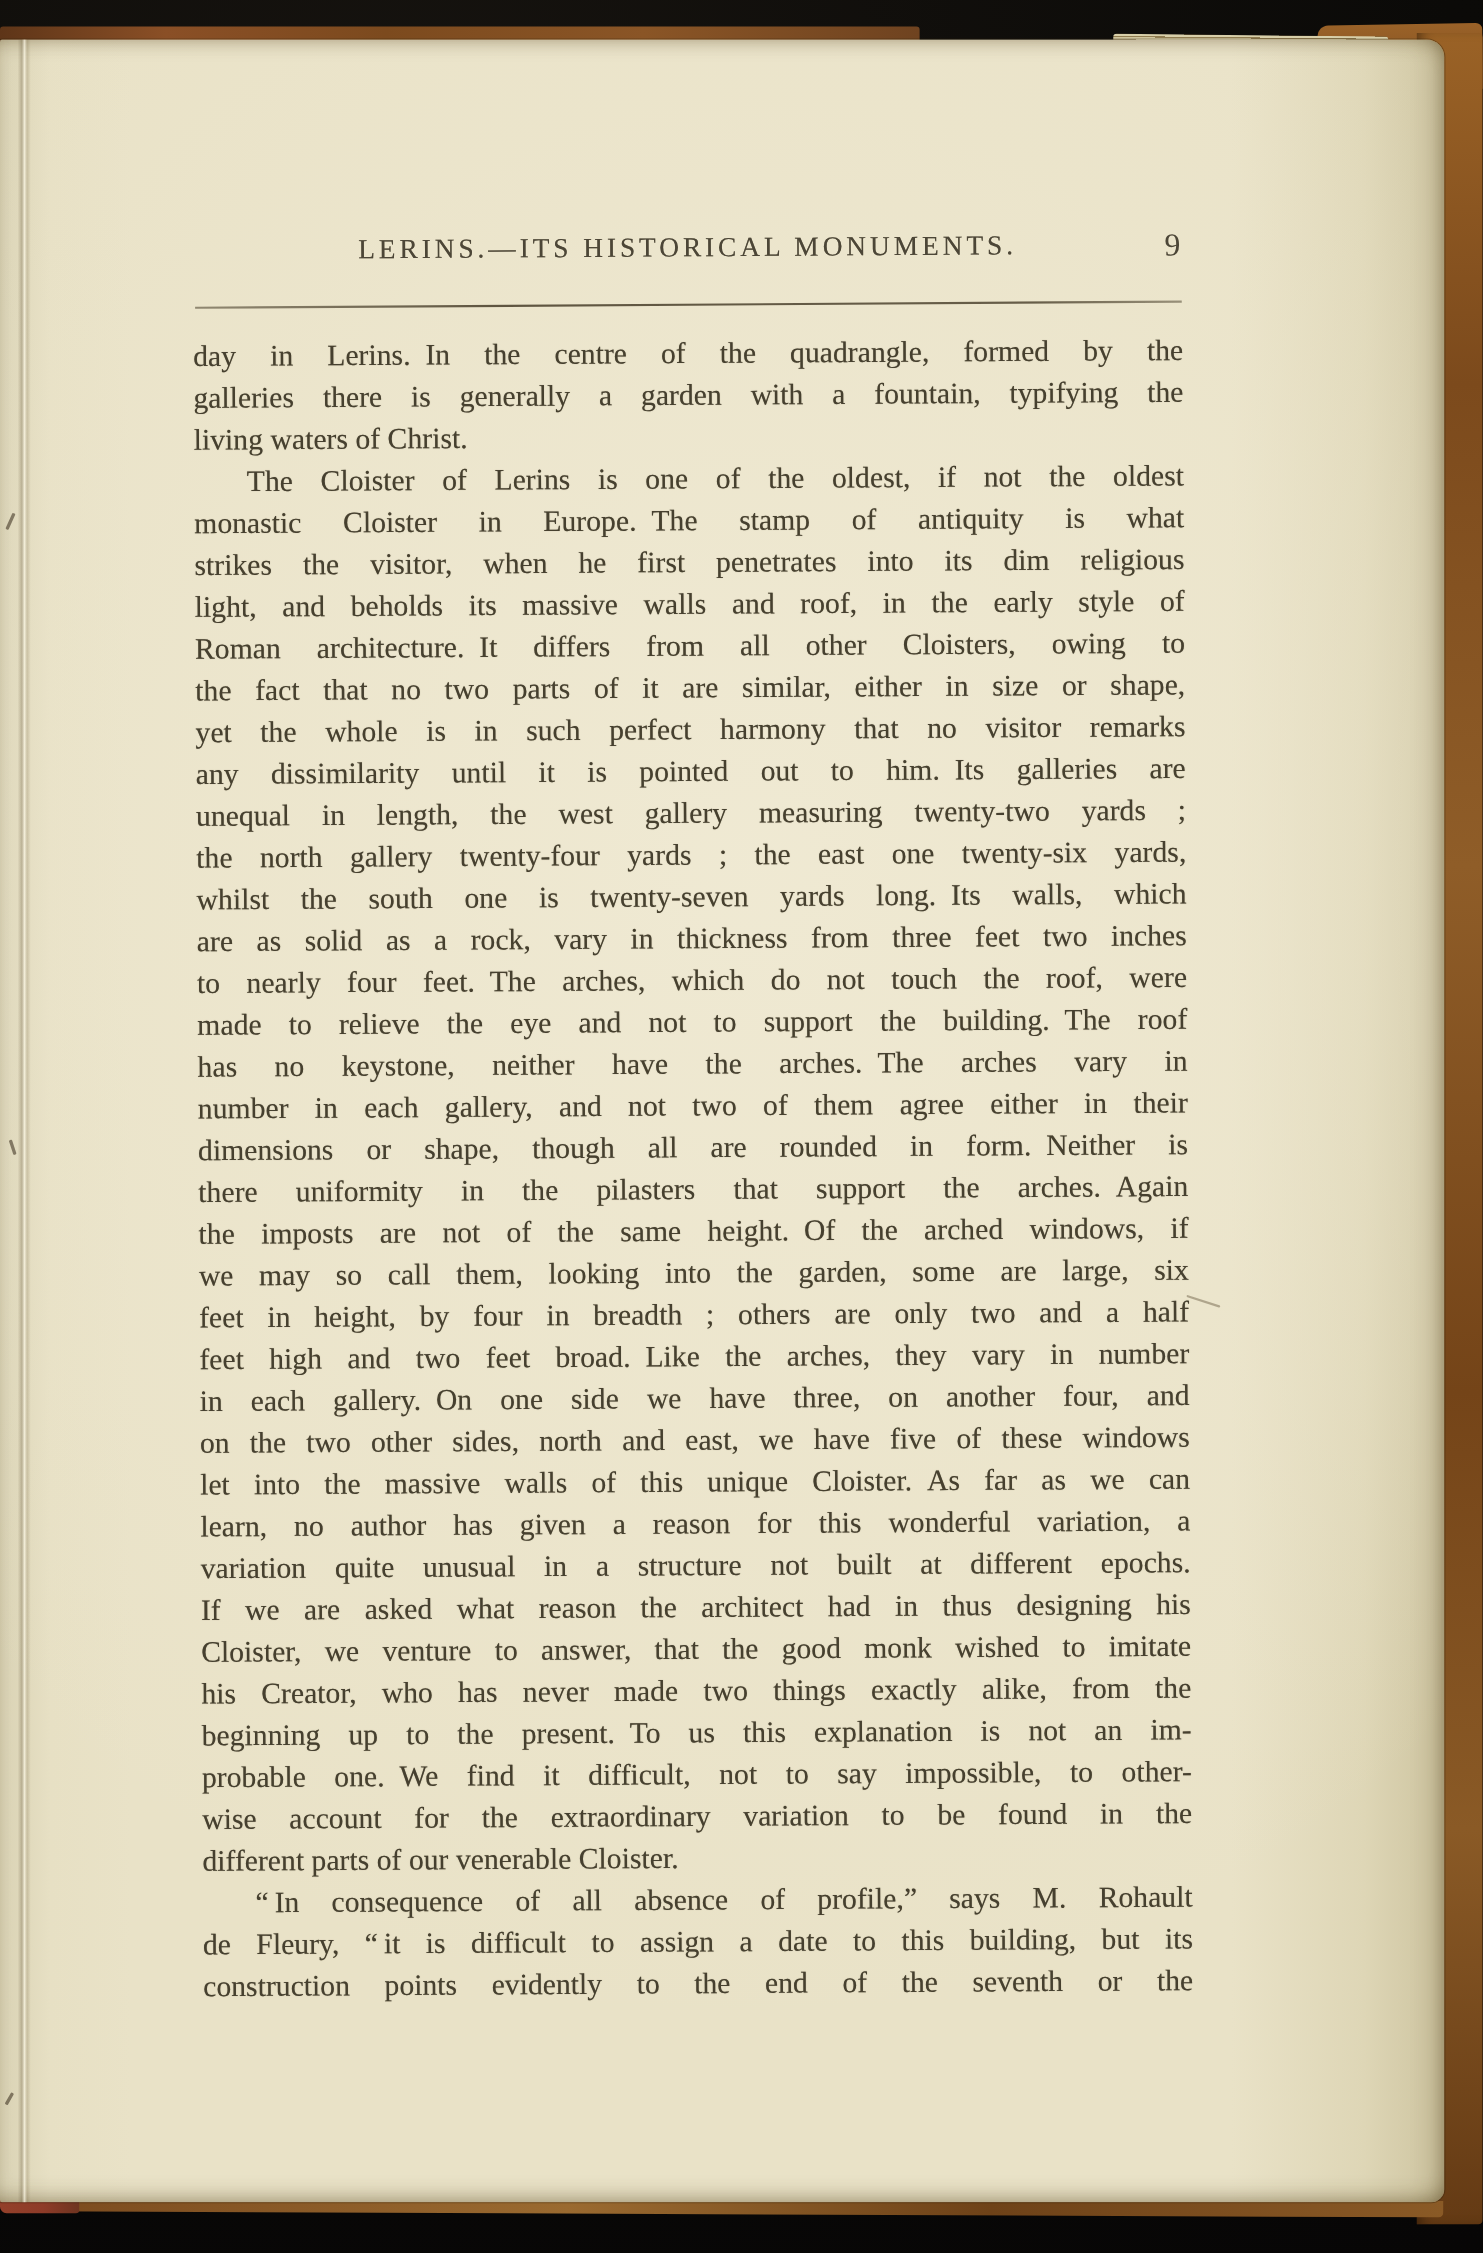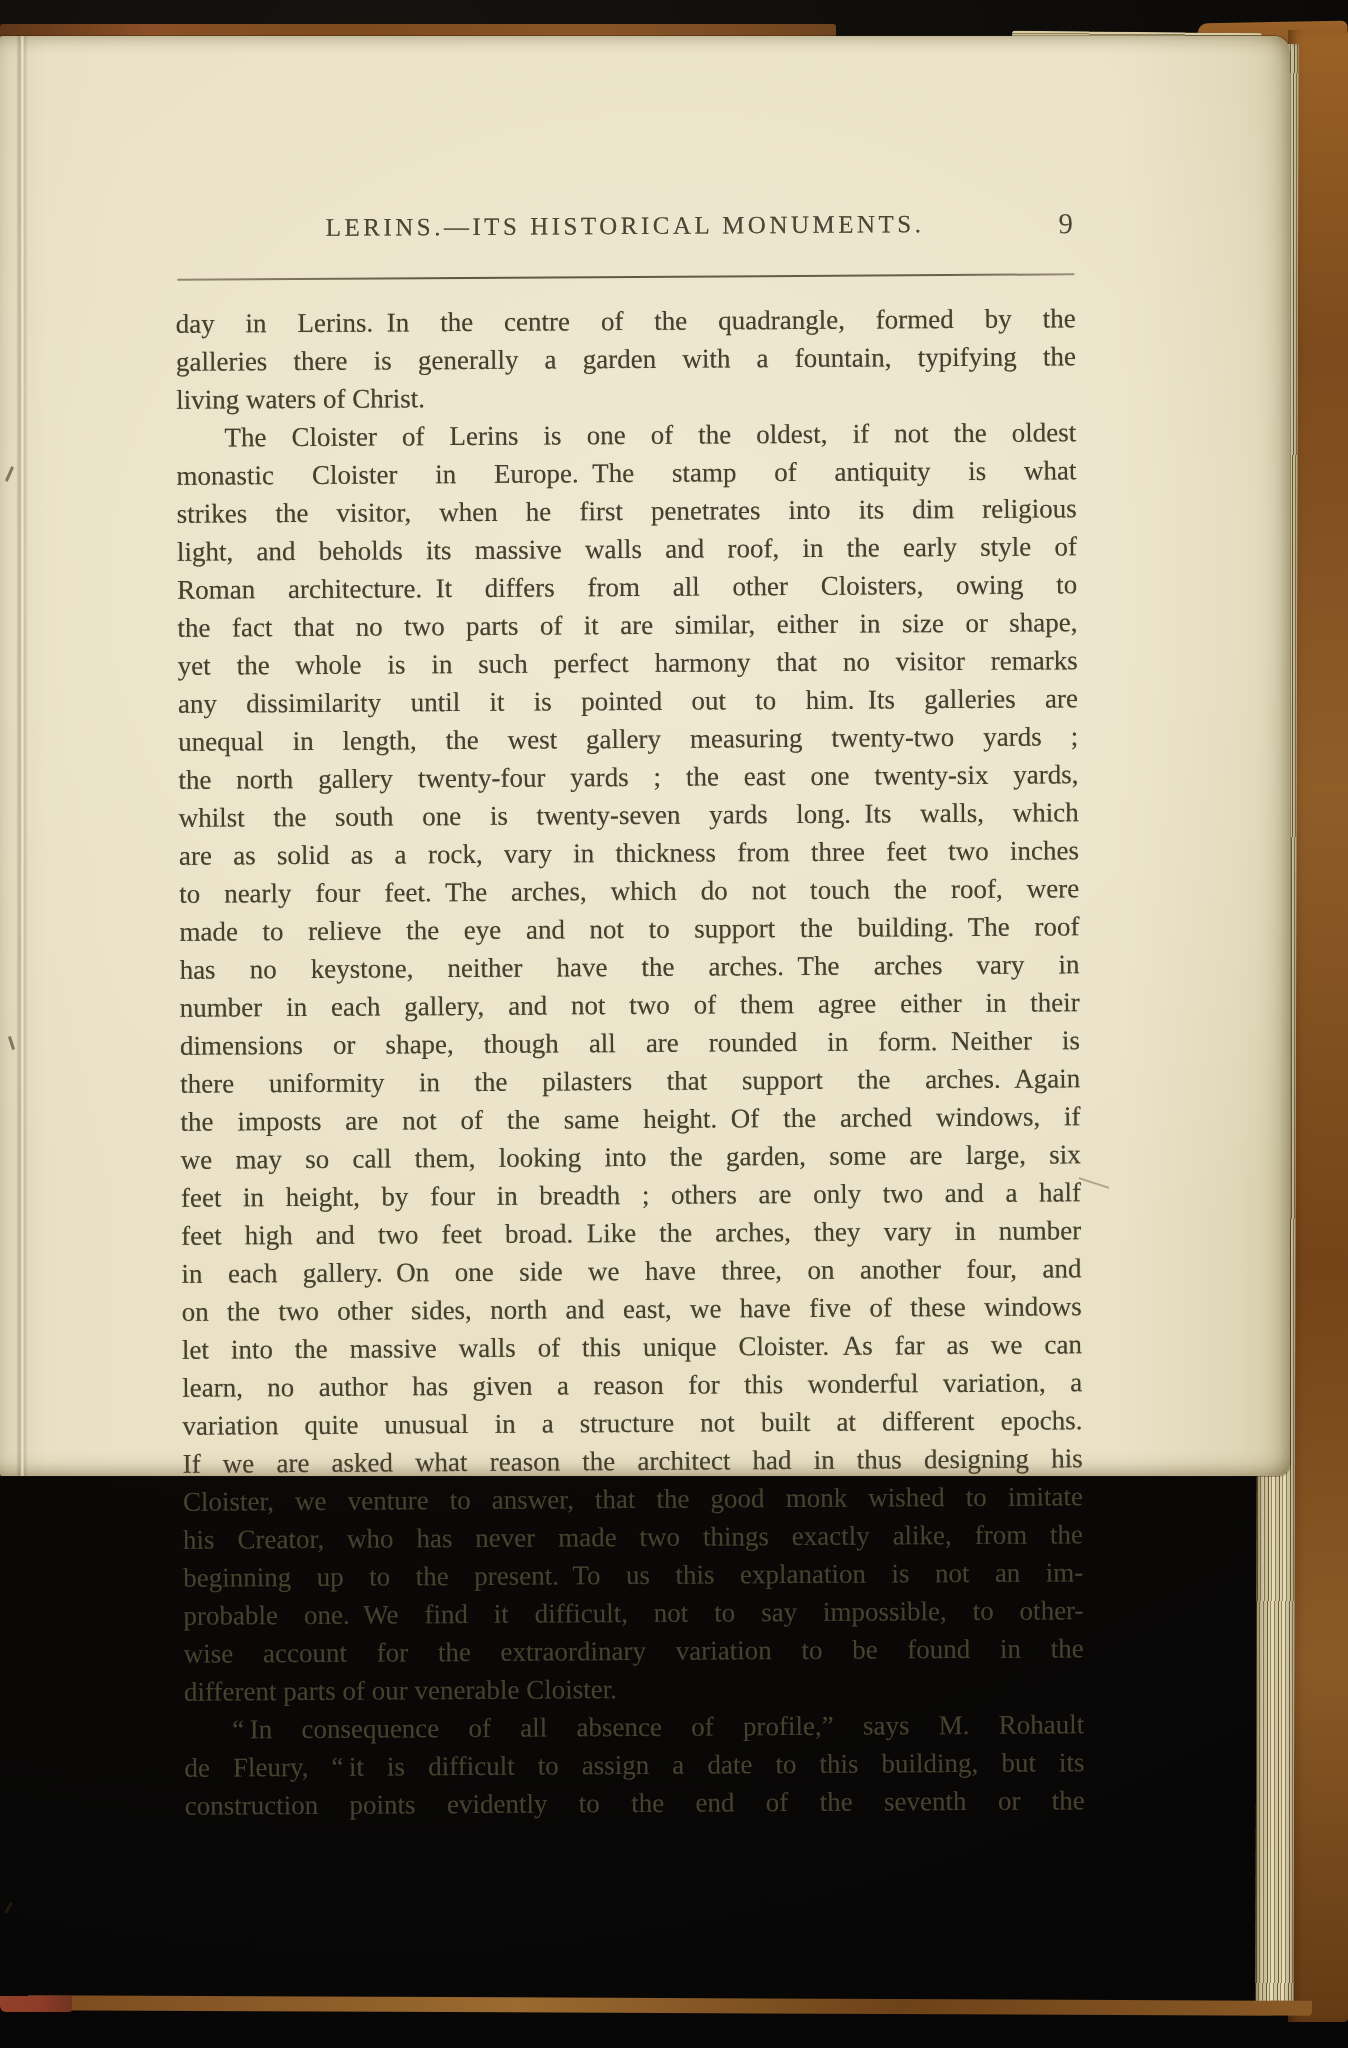--- a/index.html
+++ b/index.html
@@ -25,28 +25,28 @@
     border-radius:0 0 3px 6px;}
   .edge-stack-right{position:absolute;right:52px;top:44px;bottom:36px;width:38px;
     background:repeating-linear-gradient(90deg,#6d5a38 0 1px,#d9d0ae 1px 3px,#97824f 3px 4px,#e2dab8 4px 7px,#8a7a52 7px 8px,#cfc6a0 8px 11px);
     box-shadow:inset 8px 0 10px -5px rgba(60,40,10,.55), inset -4px 0 6px -3px rgba(40,25,5,.5);
     border-radius:0 0 10px 2px;transform:rotate(.15deg);}
   .edge-stack-top{position:absolute;right:86px;top:32px;width:250px;height:16px;
     background:repeating-linear-gradient(180deg,#d8cfa9 0 2px,#8f7c50 2px 3px,#cfc49c 3px 5px,#7d6a42 5px 6px);
     transform:rotate(.6deg);border-radius:3px 3px 0 0;}
 
   
-  .page{position:absolute;left:0;top:36px;width:1290px;height:1440px;z-index:2;
+  .page{position:absolute;left:0;top:36px;width:1290px;height:1966px;z-index:2;
     background:
       radial-gradient(ellipse 120% 90% at 52% 38%, rgba(240,234,212,.9) 0%, rgba(233,226,199,.0) 60%),
       linear-gradient(90deg,#d9d2b4 0px,#e7e0c4 46px,#e9e2c7 120px,#e9e2c7 1120px,#ded6b6 1240px,#d2c9a6 1290px),
       linear-gradient(180deg,#e4ddc0 0%,#e9e2c7 6%,#e9e2c7 92%,#dcd4b4 100%);
     border-radius:2px 16px 12px 2px;
     box-shadow:inset -16px 0 24px -14px rgba(80,60,20,.5), inset 0 -14px 20px -12px rgba(80,60,20,.45),
-               inset 0 12px 18px -12px rgba(90,70,35,.4), 0 0 0 1px rgba(40,28,10,.35);}
+               inset 0 12px 18px -12px rgba(90,70,35,.4), 0 0 0 1px rgba(40,28,10,.35);padding-left:23px;}
   .gutter-crease{position:absolute;left:16px;top:0;bottom:0;width:12px;
     background:linear-gradient(90deg,rgba(90,75,45,0) 0%,rgba(90,75,45,.30) 32%,rgba(252,248,232,.6) 52%,rgba(110,92,55,.22) 72%,rgba(90,75,45,0) 100%);}
   .margin-mark{position:absolute;background:rgba(52,40,24,.55);border-radius:1px;}
   .mm1{left:8px;top:430px;width:3px;height:16px;transform:rotate(24deg);}
   .mm2{left:10px;top:1000px;width:3px;height:14px;transform:rotate(-18deg);}
   .mm3{left:7px;top:1866px;width:3px;height:12px;transform:rotate(30deg);}
   .stray-mark{position:absolute;left:1078px;top:1146px;width:32px;height:2px;
     background:rgba(125,113,88,.55);transform:rotate(18deg);border-radius:1px;}
 
   

